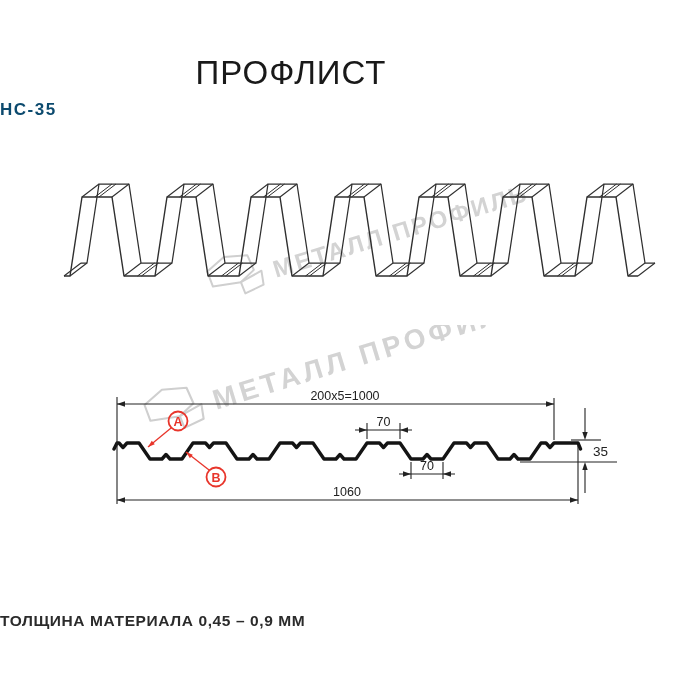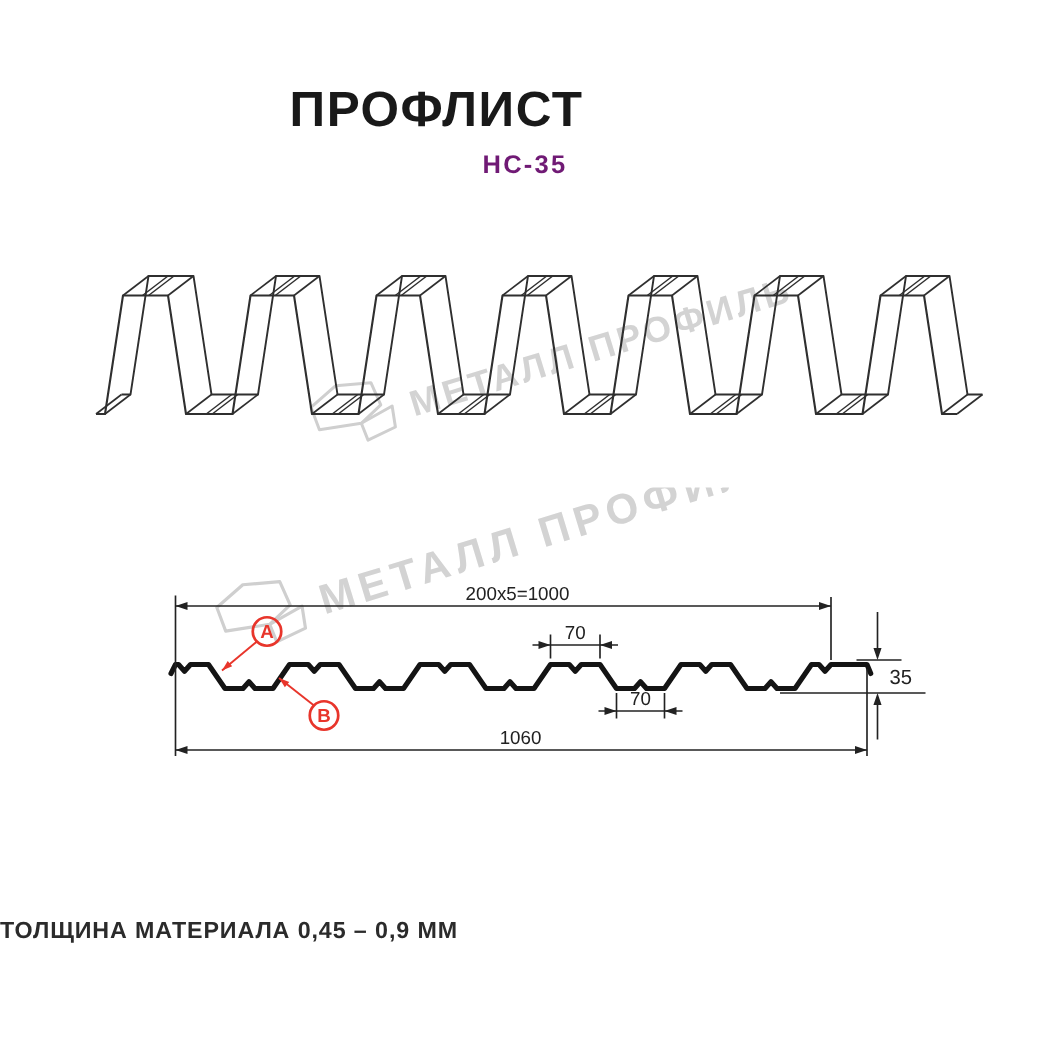--- a/index.html
+++ b/index.html
@@ -1,21 +1,21 @@
 <!DOCTYPE html>
 <html><head>
 <meta charset="utf-8">
 <style>
   html,body{margin:0;padding:0;background:#fff;}
   .page{position:relative;width:700px;height:700px;background:#ffffff;overflow:hidden;
         font-family:"Liberation Sans",sans-serif;}
   .title{position:absolute;top:54px;left:0;width:582px;text-align:center;
-         font-size:33px;font-weight:700;letter-spacing:1px;color:#191919;}
-  .subtitle{position:absolute;top:100px;left:0;width:700px;text-align:center;
-            font-size:17px;font-weight:700;letter-spacing:1.5px;color:#701a75;}
+         font-size:33px;font-weight:400;letter-spacing:1px;color:#191919;}
+  .subtitle{position:absolute;top:100px;left:0;width:700px;text-align:left;
+            font-size:17px;font-weight:700;letter-spacing:1.5px;color:#0c4a6e;}
   .footer-note{position:absolute;top:612px;left:0;width:700px;text-align:left;
                font-size:15.5px;font-weight:600;letter-spacing:.6px;color:#2b2b2b;}
   svg{position:absolute;display:block;}
   #persp-svg{left:52px;top:175px;}
   #sect-svg{left:95px;top:325px;}
 </style>
 </head>
 <body>
 
 <div class="page">

